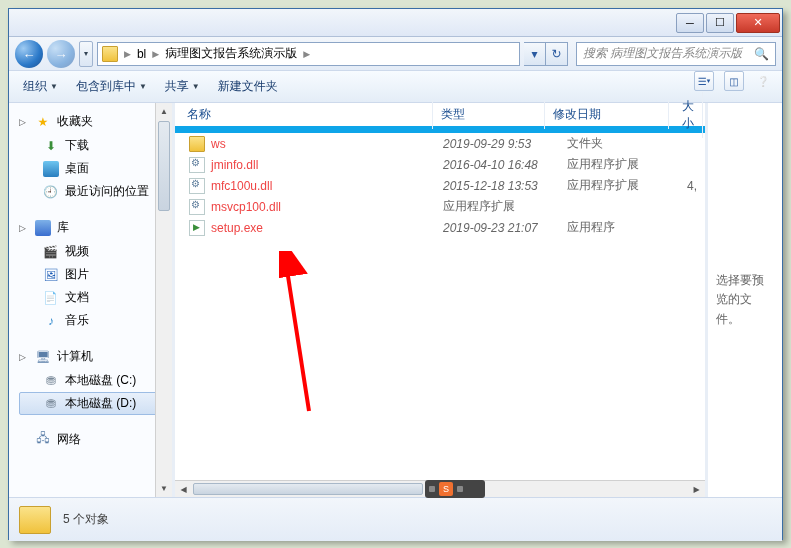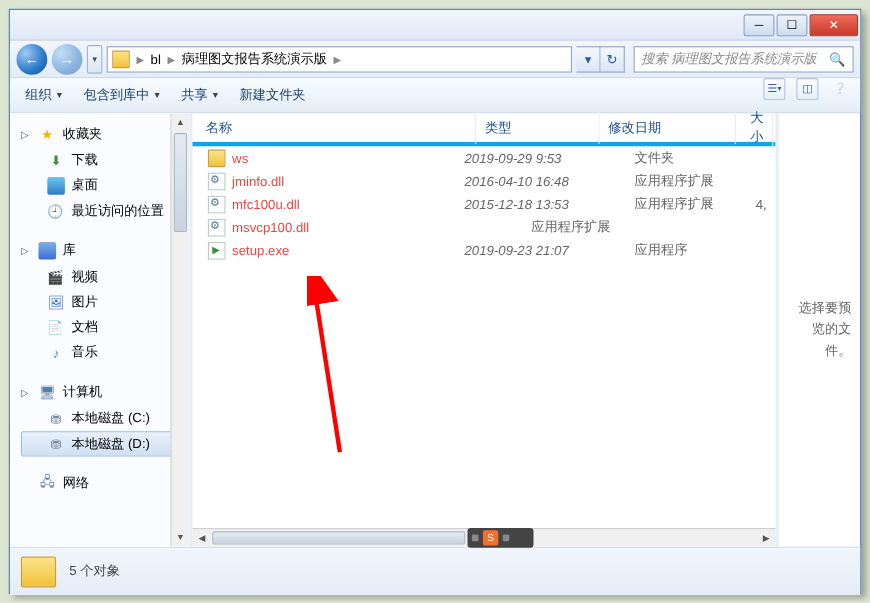--- a/index.html
+++ b/index.html
@@ -46,45 +46,45 @@
 .ico.hdd { color: #7a8a9a; }
 .ico.net { color: #5a7ea8; }
 .sbscroll { position: absolute; right: 0; top: 0; bottom: 0; width: 17px; background: #f0f0f0; border-left: 1px solid #d0d0d0; }
 .sbscroll .thumb { position: absolute; top: 18px; height: 90px; left: 2px; right: 2px; background: linear-gradient(#e4eaf0,#c9d4e0); border: 1px solid #a8b8c8; border-radius: 2px; }
 .sbscroll .arr { position: absolute; left: 0; right: 0; height: 17px; display:flex;align-items:center;justify-content:center;font-size:8px;color:#555;background:#f0f0f0; }
 .sbscroll .arr.up { top: 0; } .sbscroll .arr.dn { bottom: 0; }
 
 .main { flex: 1; display: flex; }
 .filepane { width: 530px; display: flex; flex-direction: column; }
 .split { width: 3px; background: #e8eef6; cursor: col-resize; }
-.cols { height: 30px; display: flex; align-items: center; border-bottom: 4px solid #0ea5e9; padding-left: 4px; }
+.cols { height: 30px; display: flex; align-items: center; border-bottom: 7px solid #0ea5e9; padding-left: 4px; }
 .cols .ch { padding: 6px 8px; color: #1a4d8f; border-right: 1px solid #e8eef6; }
 .cols .ch.name { width: 254px; } .cols .ch.date { width: 124px; } .cols .ch.type { width: 112px; } .cols .ch.size { width: 34px; text-align: right; }
 .rows { flex: 1; overflow: hidden; position: relative; }
 .row { display: flex; align-items: center; height: 21px; padding-left: 6px; }
 .row .rc { padding: 0 8px; color: #ef4444; }
 .row .rc.name { width: 254px; display:flex;align-items:center;gap:6px; } 
 .row .rc.date { width: 124px; color: #666; font-style: italic; } 
-.row .rc.type { width: 112px; color: #666; margin-left: 40px; } 
+.row .rc.type { width: 112px; color: #666; } 
 .row .rc.size { width: 34px; text-align: right; color: #666; }
 .fico { width: 16px; height: 16px; display:inline-block; }
 .fico.folder { background: linear-gradient(#fbe38a,#f0c23c); border: 1px solid #c9a030; border-radius: 1px; }
 .fico.dll { background: #fff; border: 1px solid #bcc; position: relative; }
 .fico.dll::after { content: "⚙"; position: absolute; top: -1px; left: 1px; font-size: 10px; color: #5a7a9a; }
 .fico.exe { background: #fff; border: 1px solid #bcc; position: relative; }
 .fico.exe::after { content: "▶"; position: absolute; top: 1px; left: 3px; font-size: 9px; color: #3a8f3a; }
 .hscroll { height: 17px; background: #f0f0f0; border-top: 1px solid #d0d0d0; display: flex; align-items: center; position: relative; }
 .hscroll .hthumb { position: absolute; left: 18px; width: 230px; top: 2px; bottom: 2px; background: linear-gradient(#e4eaf0,#c9d4e0); border: 1px solid #a8b8c8; border-radius: 2px; }
 .hscroll .harr { width: 17px; height: 17px; display:flex;align-items:center;justify-content:center;font-size:8px;color:#555; }
 .hscroll .harr.rt { margin-left: auto; }
 .ime { position: absolute; left: 250px; top: -1px; width: 60px; height: 18px; background: #444; border-radius: 3px; display:flex;align-items:center; padding: 0 4px; gap:4px; }
 .ime .imeico { width: 14px; height: 14px; background: #f07030; border-radius: 2px; color:#fff; font-size:9px; display:flex;align-items:center;justify-content:center; }
 .ime .imed { width: 6px; height: 6px; background:#888; border-radius:1px; }
 
-.preview { flex: 1; display: flex; align-items: center; justify-content: center; color: #666; padding: 0 8px; text-align: right; line-height: 1.6; }
+.preview { flex: 1; display: flex; align-items: center; justify-content: center; color: #666; padding: 0 8px; text-align: left; line-height: 1.6; }
 
 .status { height: 44px; background: linear-gradient(#f2f6fb,#e4ecf7); border-top: 1px solid #cdd9eb; display: flex; align-items: center; padding: 0 10px; gap: 12px; }
 .status .bigico { width: 32px; height: 28px; background: linear-gradient(#fbe38a,#f0c23c); border: 1px solid #c9a030; border-radius: 2px; }
 .status .stext { color: #444; }
 
 .arrow { position: absolute; left: 270px; top: 242px; pointer-events: none; }
 </style>
 </head>
 <body>
 

